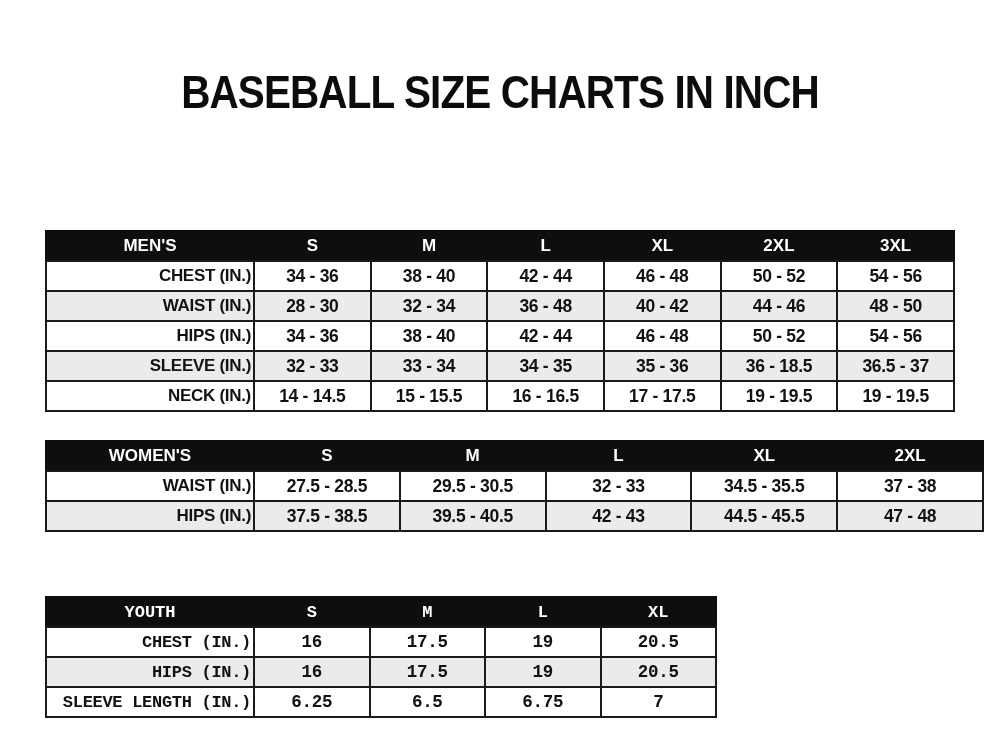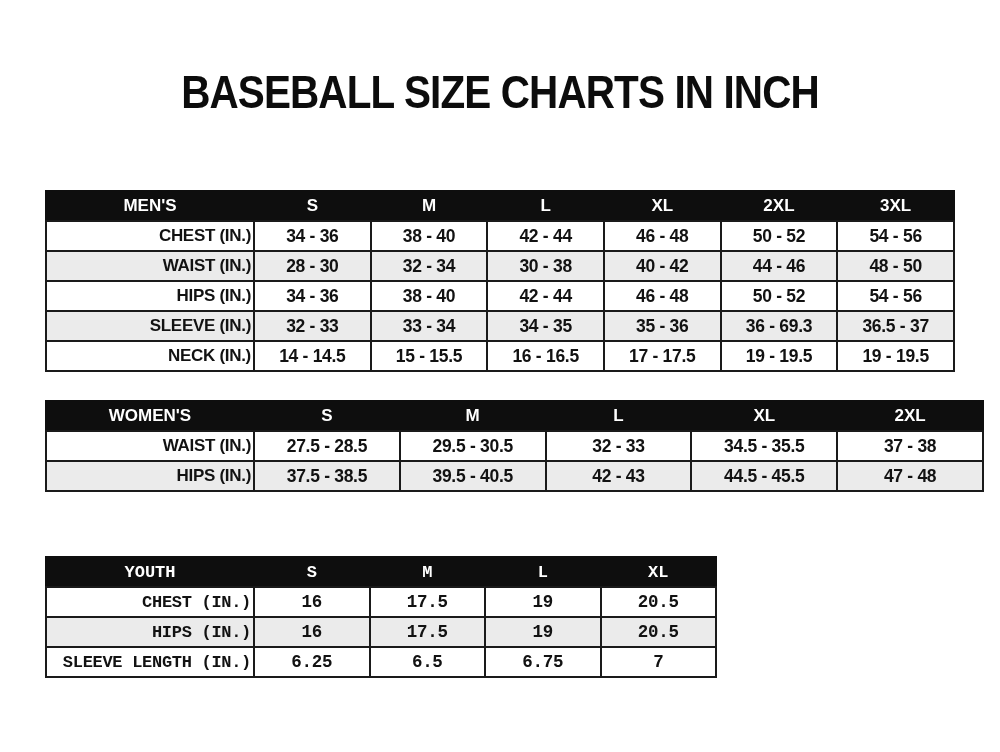--- a/index.html
+++ b/index.html
@@ -34,20 +34,21 @@
     white-space:nowrap;
   }
   .table-wrap{position:absolute;left:45px;}
   .wrap-mens{top:190px;}
   .wrap-womens{top:400px;}
   .wrap-youth{top:556px;}
   table.size-table{
     border-collapse:collapse;
     table-layout:fixed;
     background:var(--row-bg);
+    margin-top:40px;
   }
   .t-mens{width:910px;}
   .t-womens{width:939px;}
   .t-youth{width:672px;font-family:Liberation Mono, monospace;}
   table.size-table th,
   table.size-table td{
     border:2px solid var(--border);
     height:30px;
     text-align:center;
     vertical-align:middle;
@@ -110,41 +111,41 @@
           <td>38 - 40</td>
           <td>42 - 44</td>
           <td>46 - 48</td>
           <td>50 - 52</td>
           <td>54 - 56</td>
         </tr>
         <tr>
           <th>WAIST (IN.)</th>
           <td>28 - 30</td>
           <td>32 - 34</td>
-          <td>30 - 38</td>
+          <td>36 - 48</td>
           <td>40 - 42</td>
           <td>44 - 46</td>
           <td>48 - 50</td>
         </tr>
         <tr>
           <th>HIPS (IN.)</th>
           <td>34 - 36</td>
           <td>38 - 40</td>
           <td>42 - 44</td>
           <td>46 - 48</td>
           <td>50 - 52</td>
           <td>54 - 56</td>
         </tr>
         <tr>
           <th>SLEEVE (IN.)</th>
           <td>32 - 33</td>
           <td>33 - 34</td>
           <td>34 - 35</td>
           <td>35 - 36</td>
-          <td>36 - 69.3</td>
+          <td>36 - 18.5</td>
           <td>36.5 - 37</td>
         </tr>
         <tr>
           <th>NECK (IN.)</th>
           <td>14 - 14.5</td>
           <td>15 - 15.5</td>
           <td>16 - 16.5</td>
           <td>17 - 17.5</td>
           <td>19 - 19.5</td>
           <td>19 - 19.5</td>

